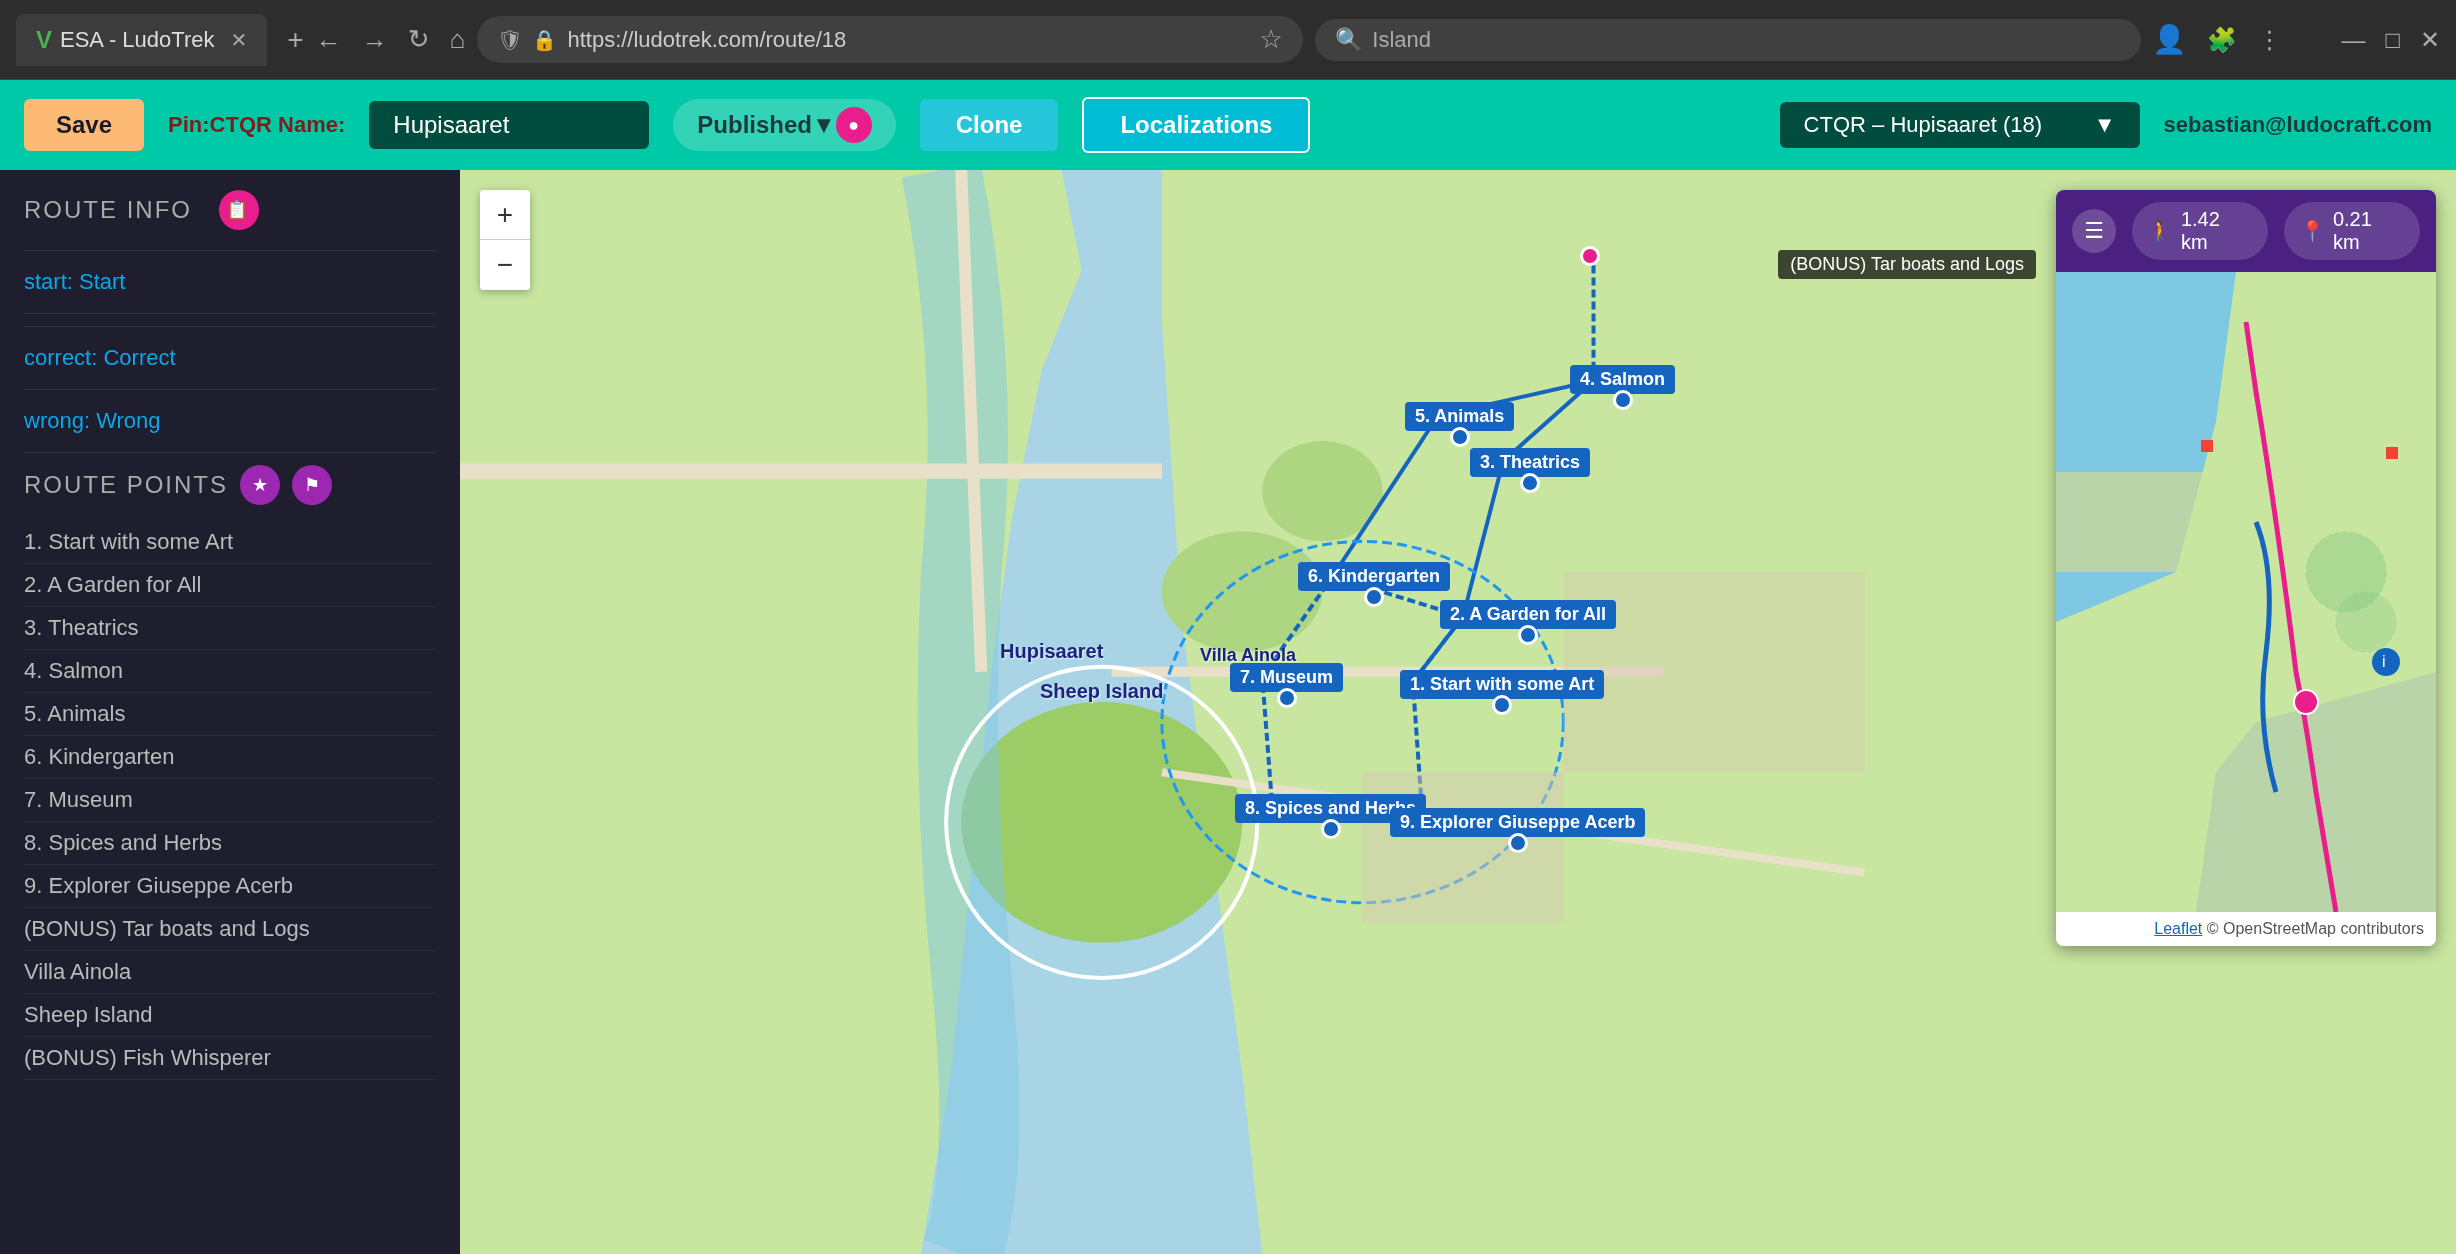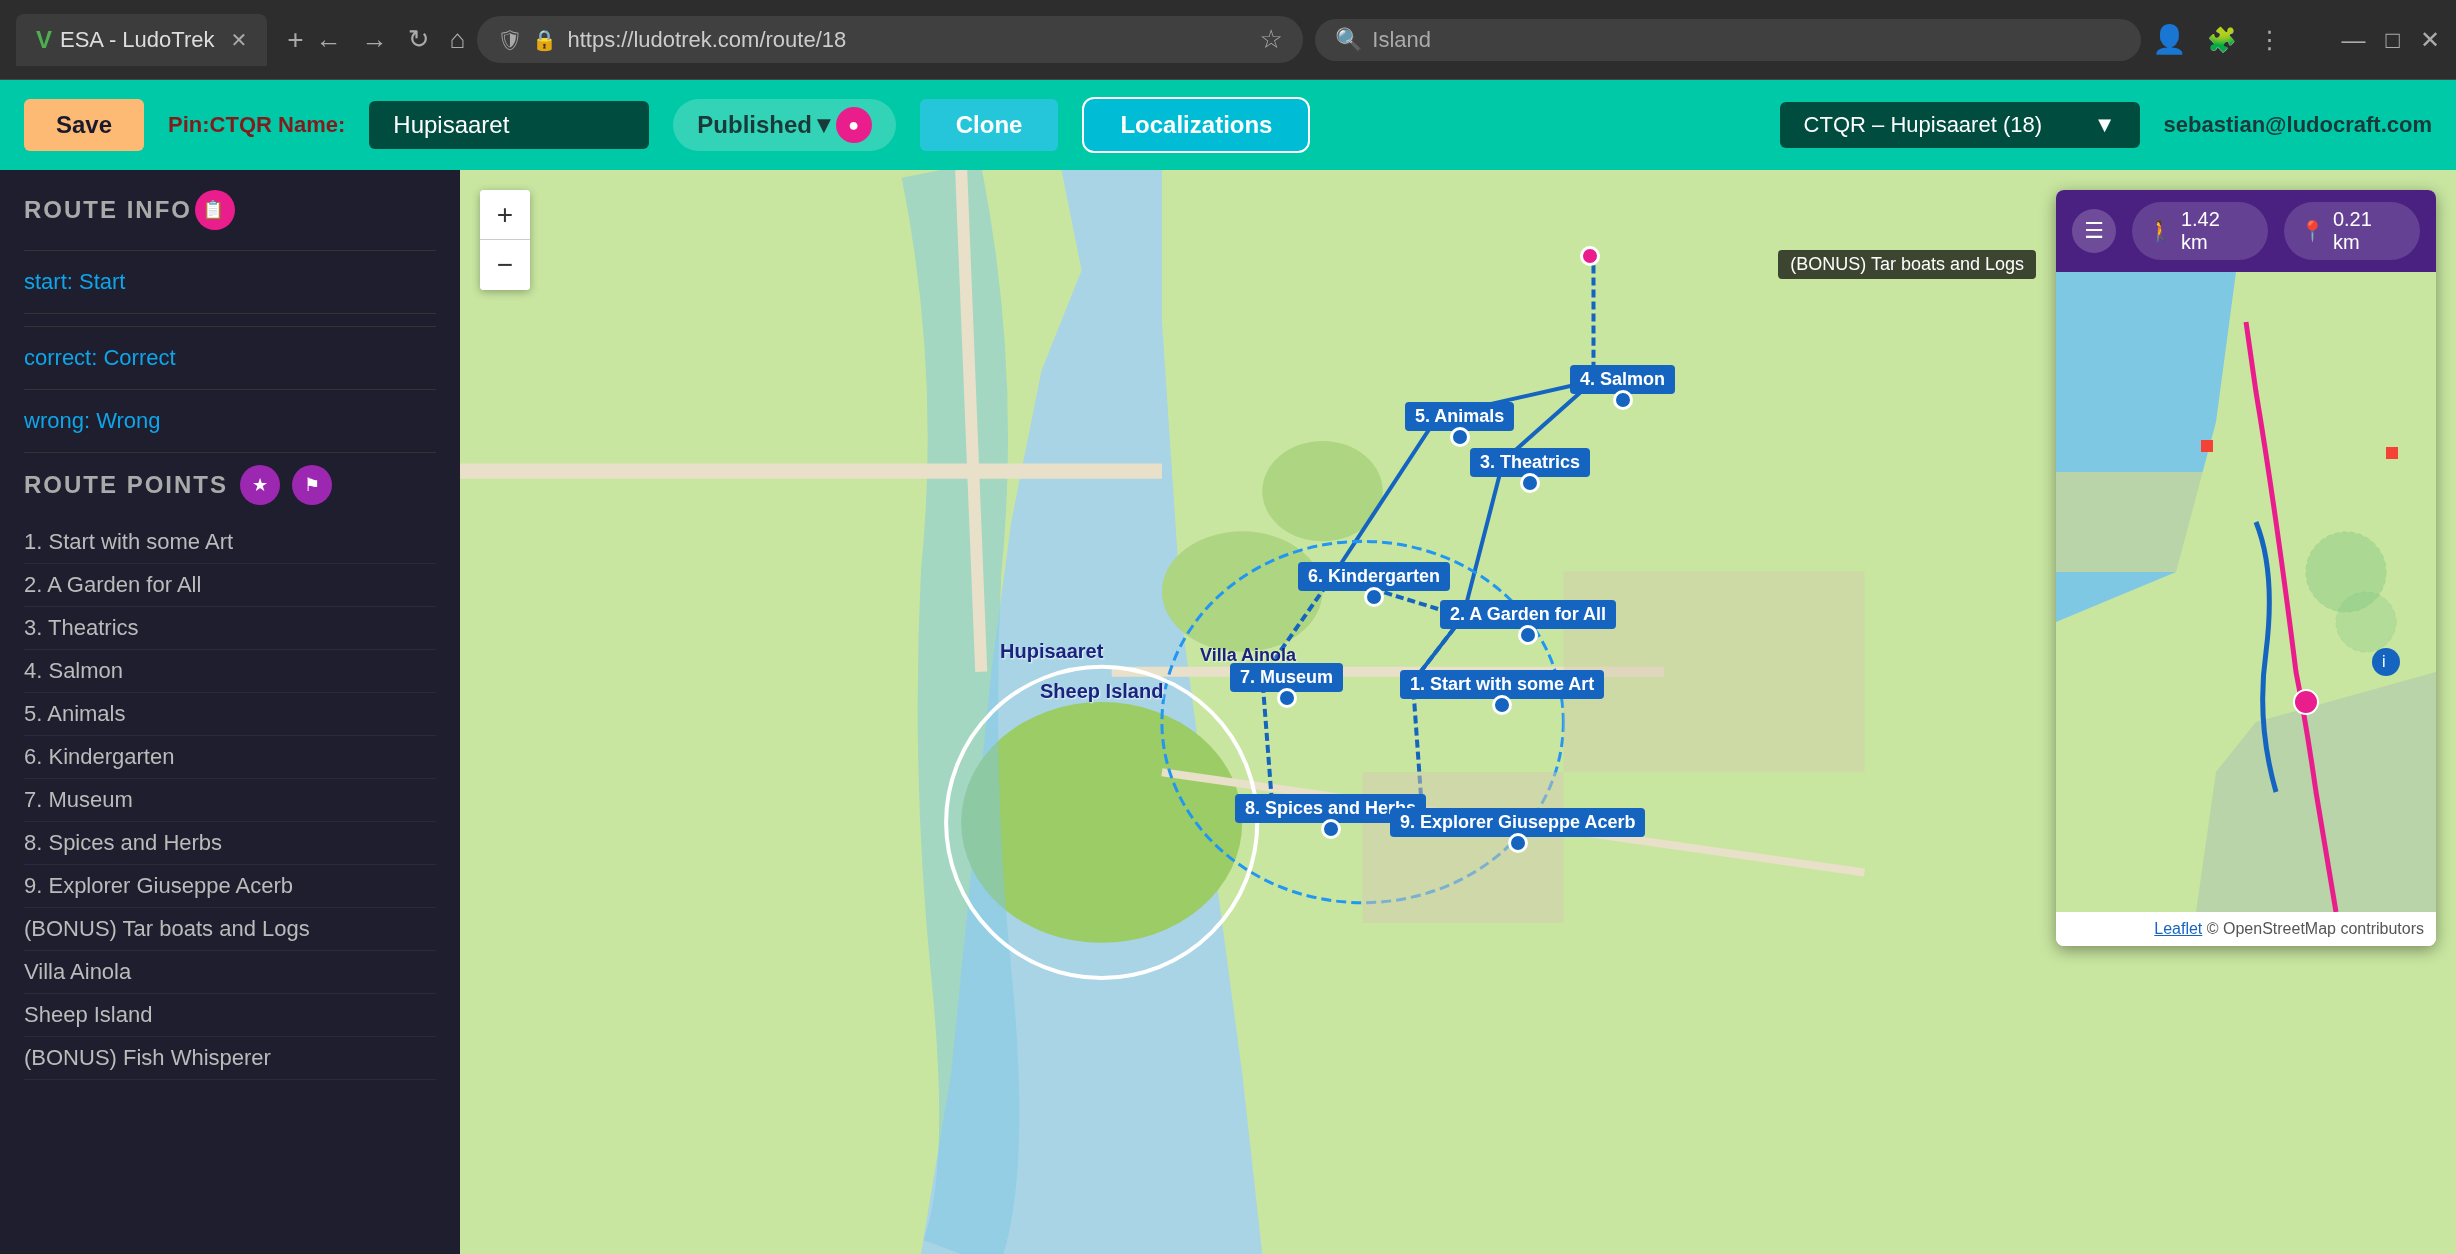--- a/index.html
+++ b/index.html
@@ -148,21 +148,21 @@
       border-radius: 6px;
       padding: 12px 36px;
       font-size: 24px;
       font-weight: bold;
       cursor: pointer;
     }
     .btn-localizations {
       background: #00bcd4;
       color: #fff;
       border: none;
-      border-radius: 12px;
+      border-radius: 6px;
       padding: 12px 36px;
       font-size: 24px;
       font-weight: bold;
       cursor: pointer;
       border: 2px solid #fff;
     }
     .ctqr-dropdown {
       margin-left: auto;
       background: #004d40;
       color: #fff;
@@ -193,26 +193,26 @@
     
     .sidebar {
       width: 460px;
       background: #1e1e2e;
       overflow-y: auto;
       padding: 20px 24px;
       flex-shrink: 0;
     }
     .section-title {
       font-size: 24px;
-      font-weight: bold;
+      font-weight: normal;
       color: #aaa;
       letter-spacing: 2px;
       display: flex;
       align-items: center;
-      gap: 3px;
+      gap: 27px;
       margin-bottom: 20px;
     }
     .section-icon {
       width: 40px;
       height: 40px;
       border-radius: 50%;
       background: #e91e8c;
       display: flex;
       align-items: center;
       justify-content: center;

